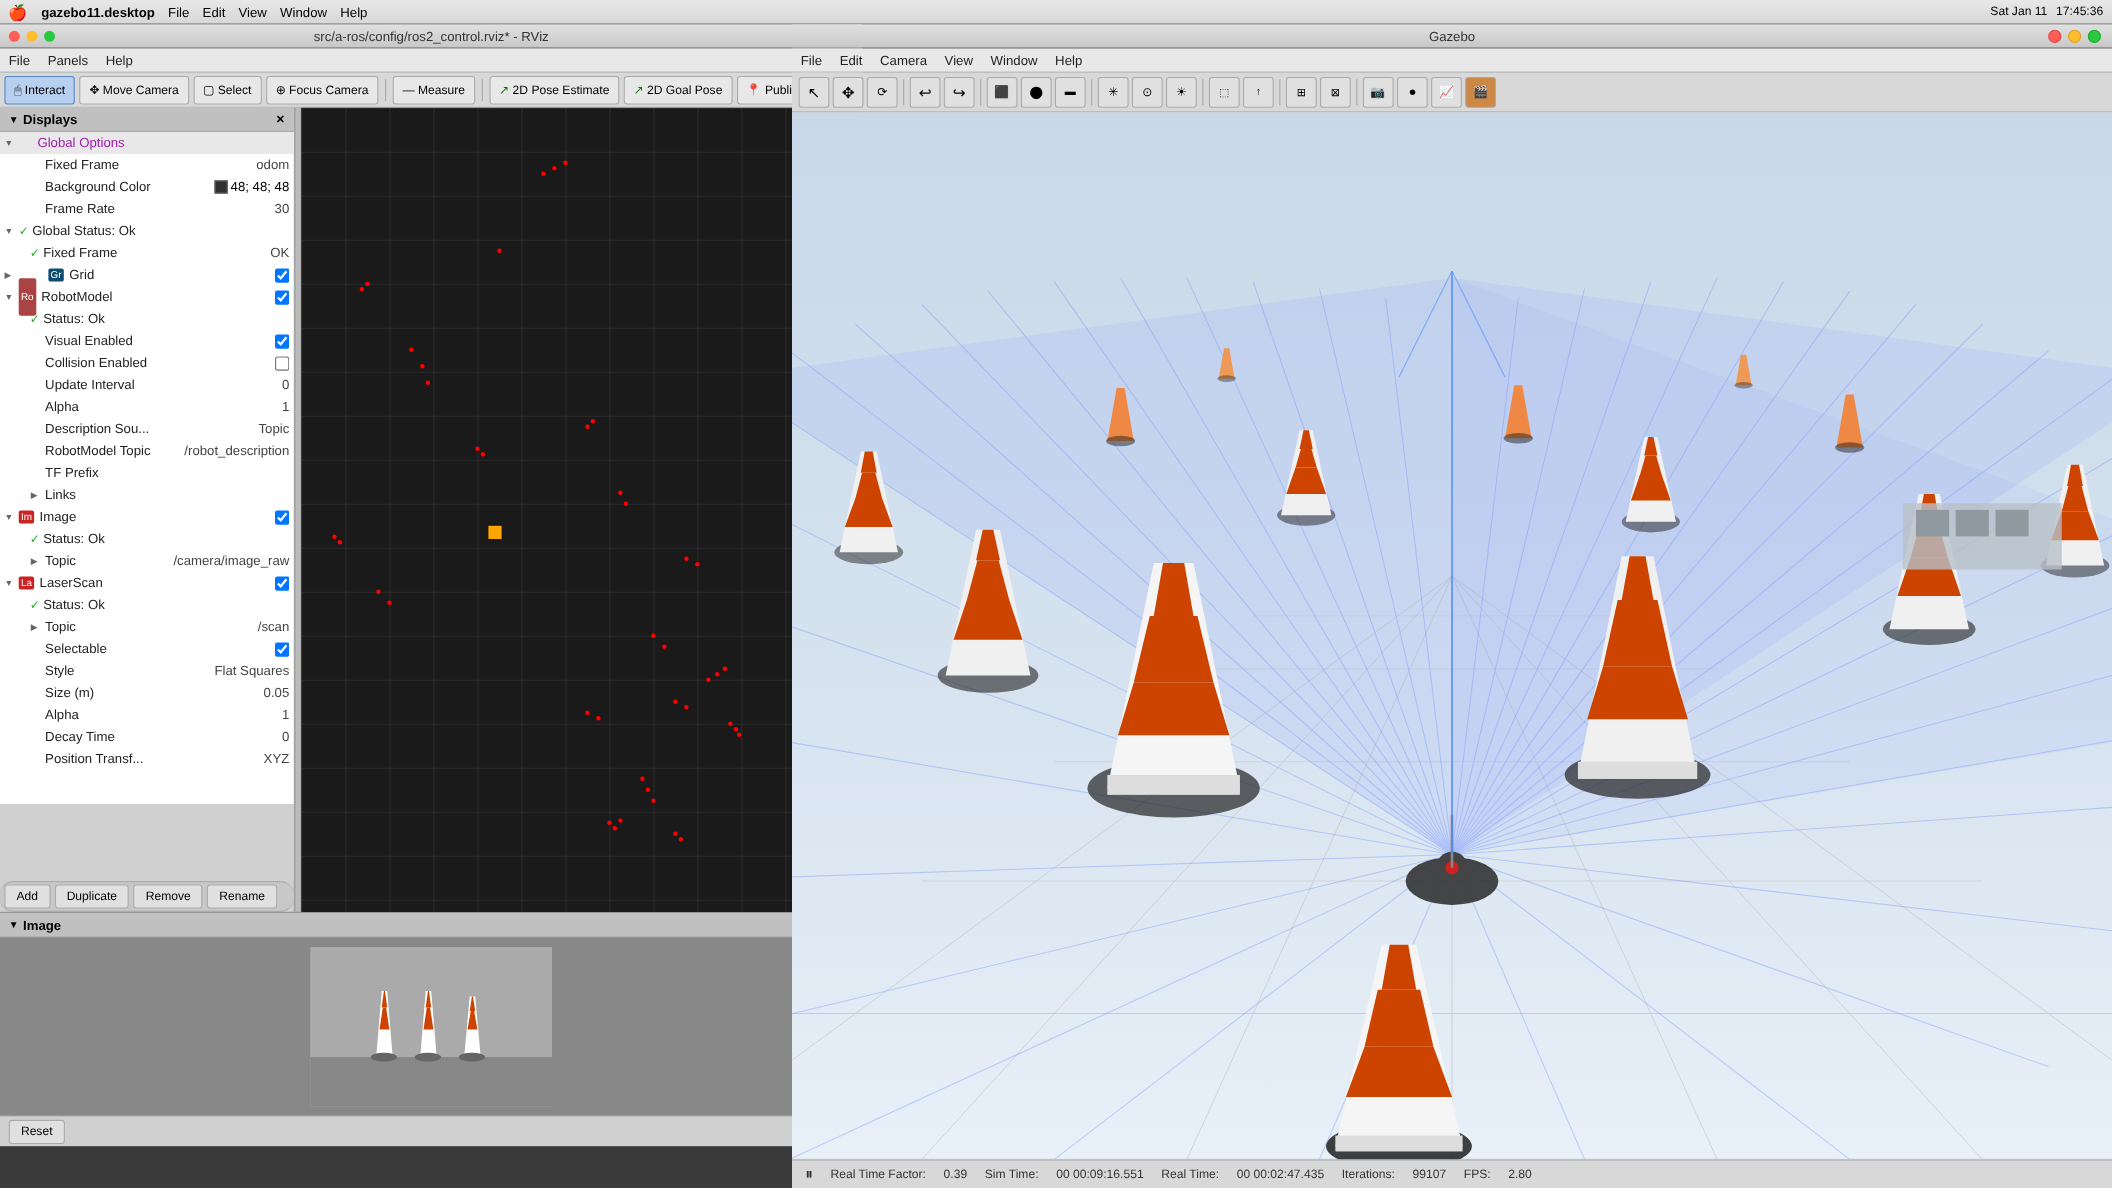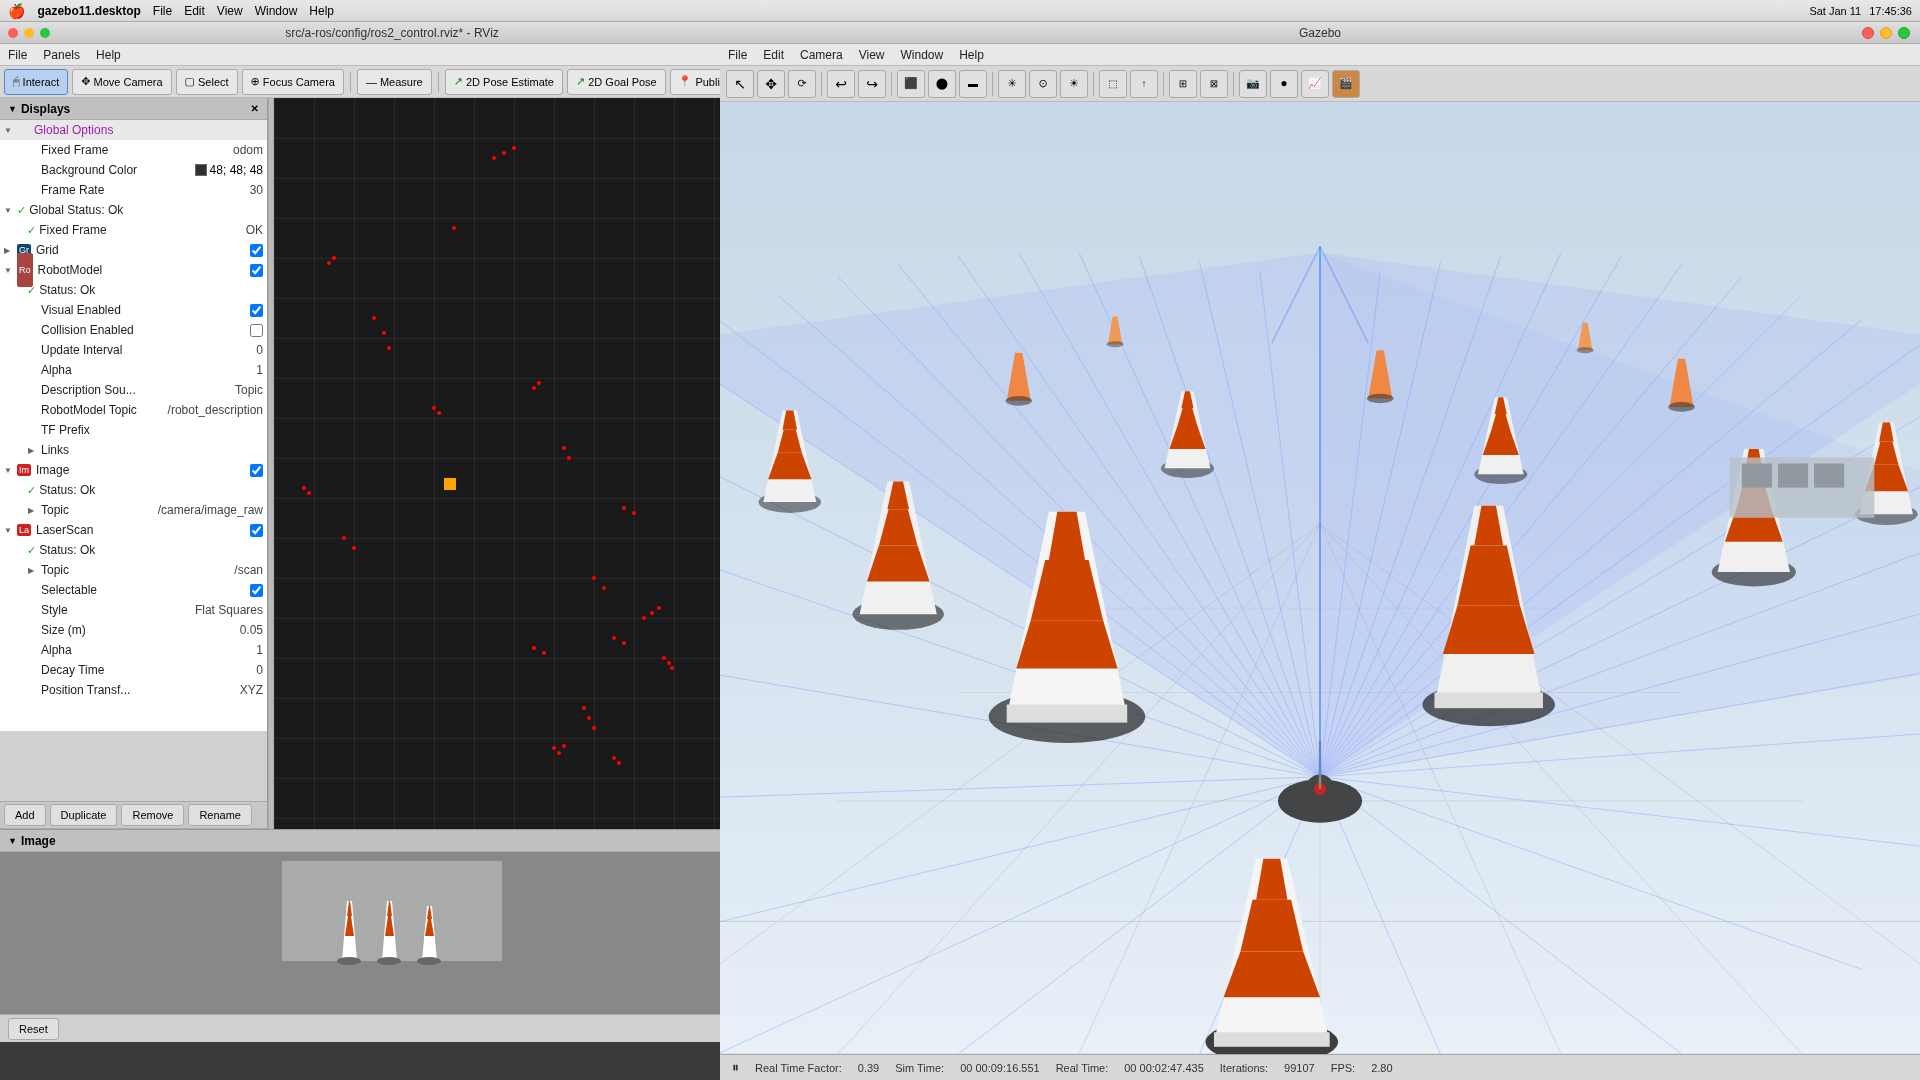--- a/index.html
+++ b/index.html
@@ -25,21 +25,21 @@
     .displays-panel { width: 268px; display: flex; flex-direction: column; background: #d0d0d0; border-right: 1px solid #999; }
     .displays-header { height: 22px; background: #c0c0c0; display: flex; align-items: center; padding: 0 8px; border-bottom: 1px solid #aaa; font-size: 12px; font-weight: bold; gap: 4px; }
     .displays-content { flex: 1; overflow-y: auto; background: white; }
     .display-row { height: 20px; display: flex; align-items: center; padding: 0 4px; gap: 3px; cursor: pointer; }
     .expand-arrow { width: 10px; font-size: 8px; color: #666; }
     .display-name { font-size: 12px; color: #222; }
     .display-value { font-size: 12px; color: #444; margin-left: auto; }
     .indent1 { padding-left: 14px; }
 
     .color-swatch { width: 12px; height: 12px; background: #303030; border: 1px solid #666; display: inline-block; }
-    .displays-buttons { height: 28px; background: #c8c8c8; display: flex; align-items: center; padding: 0 4px; gap: 4px; border-top: 1px solid #aaa; border-bottom: 1px solid #aaa; }
+    .displays-buttons { height: 28px; background: #c8c8c8; display: flex; align-items: center; padding: 0 4px; gap: 4px; border-top: 1px solid #aaa; border-bottom: 1px solid #aaa; border-radius: 12px; }
     .bottom-btn { height: 22px; padding: 0 10px; background: #e0e0e0; border: 1px solid #aaa; border-radius: 3px; font-size: 11px; cursor: pointer; }
 
     
     .image-panel { height: 185px; background: #d0d0d0; border-top: 1px solid #999; display: flex; flex-direction: column; }
     .image-panel-header { height: 22px; background: #c0c0c0; display: flex; align-items: center; padding: 0 8px; border-bottom: 1px solid #aaa; font-size: 12px; font-weight: bold; gap: 4px; justify-content: space-between; }
     .image-content { flex: 1; background: #888; display: flex; align-items: center; justify-content: center; overflow: hidden; }
 
     
     .camera-view { flex: 1; background: #1a1a2e; position: relative; overflow: hidden; }
     .fps-label { position: absolute; bottom: 4px; right: 8px; color: white; font-size: 12px; }
@@ -198,21 +198,21 @@
         </div>
         <div class="display-row indent1">
           <span style="width:10px;"></span>
           <span class="check-green">✓</span>
           <span class="display-name">Fixed Frame</span>
           <span class="display-value">OK</span>
         </div>
 
         <div class="display-row">
           <span class="expand-arrow">▶</span>
-          <span style="background:#0c4a6e;color:white;font-size:9px;padding:1px 2px;border-radius:2px;margin-right:2px;">Gr</span>
+          <span style="background:#0c4a6e;color:white;font-size:9px;padding:1px 2px;border-radius:2px;margin-right:2px;margin-left:27px;">Gr</span>
           <span class="display-name">Grid</span>
           <input type="checkbox" checked="" style="margin-left: auto;">
         </div>
 
         <div class="display-row">
           <span class="expand-arrow">▼</span>
           <span style="background:#aa4444;color:white;font-size:9px;padding:12px 2px;border-radius:2px;margin-right:2px;">Ro</span>
           <span class="display-name">RobotModel</span>
           <input type="checkbox" checked="" style="margin-left: auto;">
         </div>

